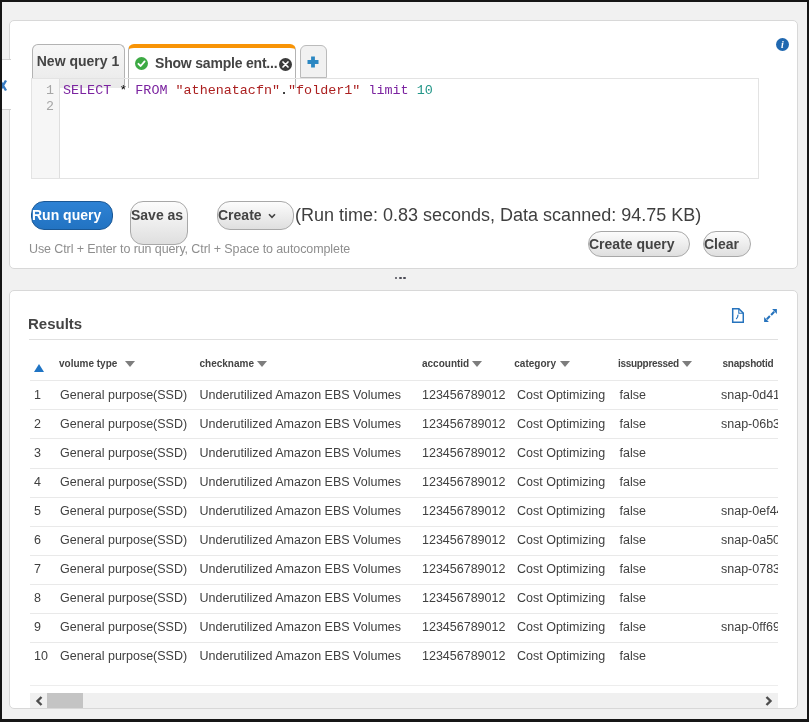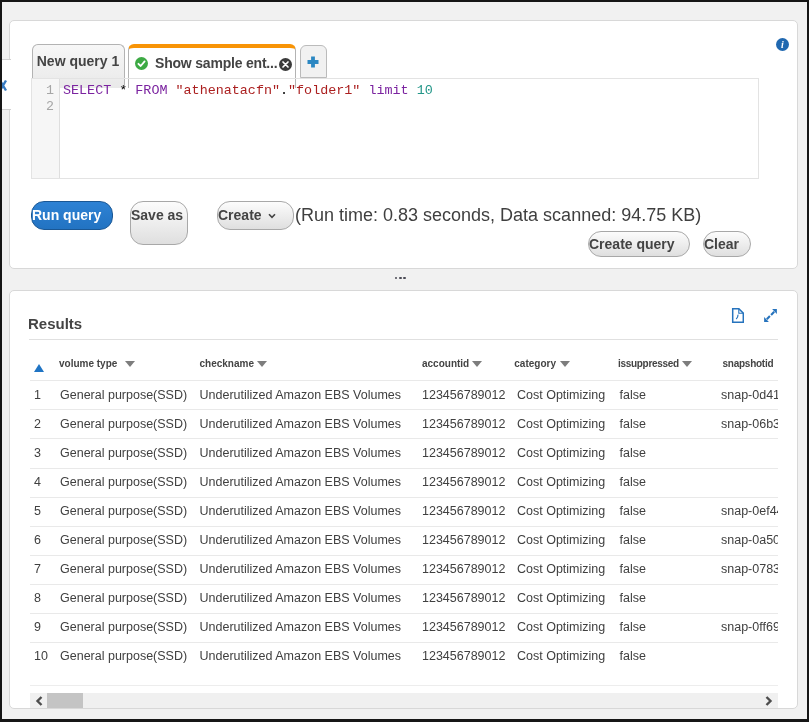--- a/index.html
+++ b/index.html
@@ -91,20 +91,21 @@
     <div id="code"><span class="kw">SELECT</span> * <span class="kw">FROM</span> <span class="str">"athenatacfn"</span>.<span class="str">"folder1"</span> <span class="kw">limit</span> <span class="num">10</span></div>
   </div>
   <div class="btn" id="runq">Run query</div>
   <div class="btn" id="saveas">Save as</div>
   <div class="btn" id="create">Create<svg style="margin-left:6px;vertical-align:1px" width="8" height="6" viewBox="0 0 8 6">
         <path d="M1 1.2 L4 4.4 L7 1.2" stroke="#444" stroke-width="1.6" fill="none"></path>
       </svg></div>
   <div class="btn" id="fmtq">Create query</div>
   <div class="btn" id="clearb">Clear</div>
   <div id="runtime">(Run time: 0.83 seconds, Data scanned: 94.75 KB)</div>
+  <div id="hint">Use Ctrl + Enter to run query, Ctrl + Space to autocomplete</div>
   <svg style="position:absolute;left:766px;top:17px" width="13" height="13" viewBox="0 0 13 13">
       <circle cx="6.5" cy="6.5" r="6.5" fill="#2068b0"></circle>
       <text x="6.5" y="10" text-anchor="middle" font-family="Liberation Serif" font-weight="bold" font-style="italic" font-size="10" fill="#fff">i</text>
     </svg>
 </div>
 
 <div class="abs" id="dots">
     <i></i>
     <i></i>
     <i></i>

